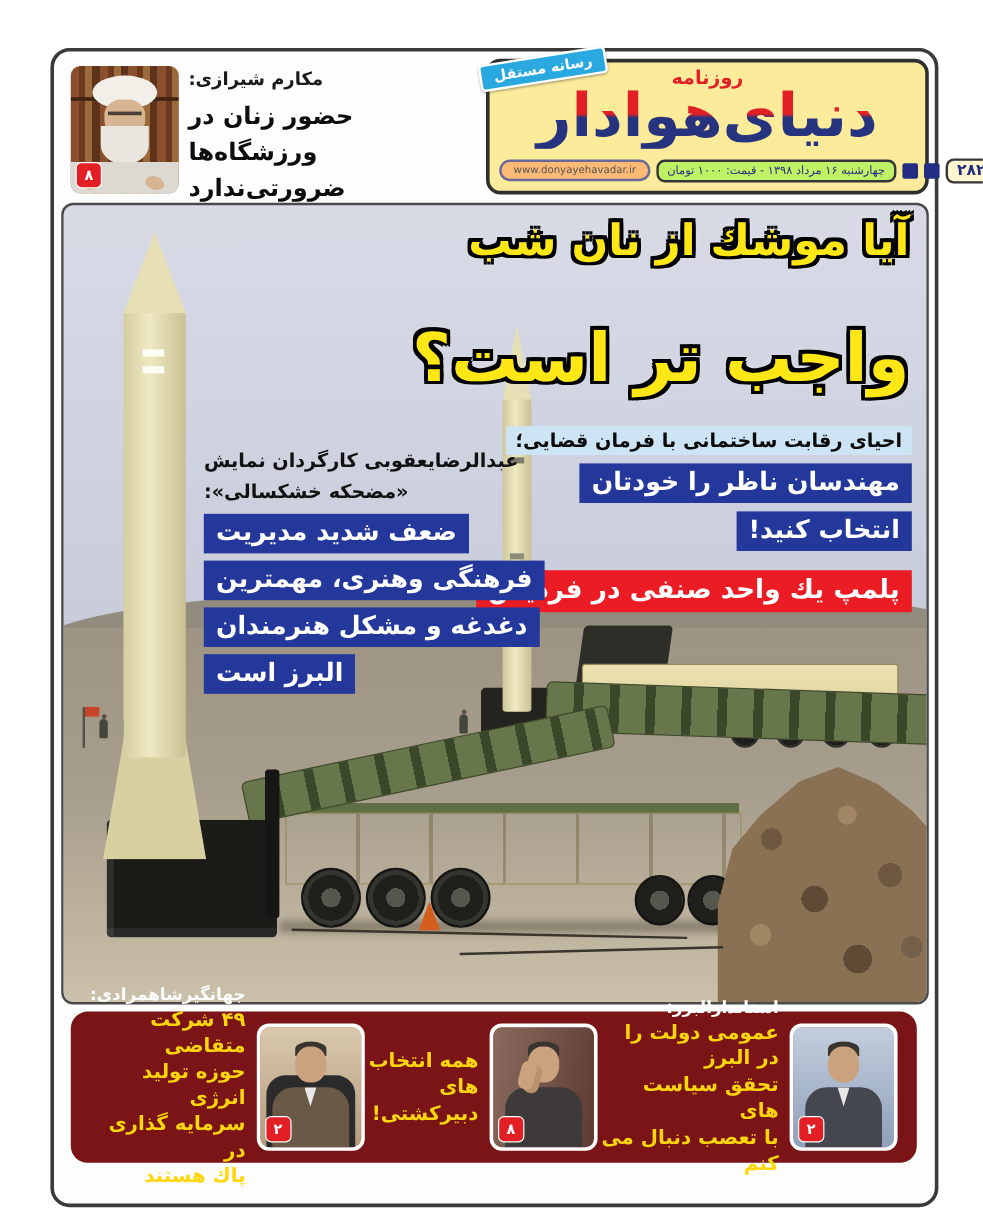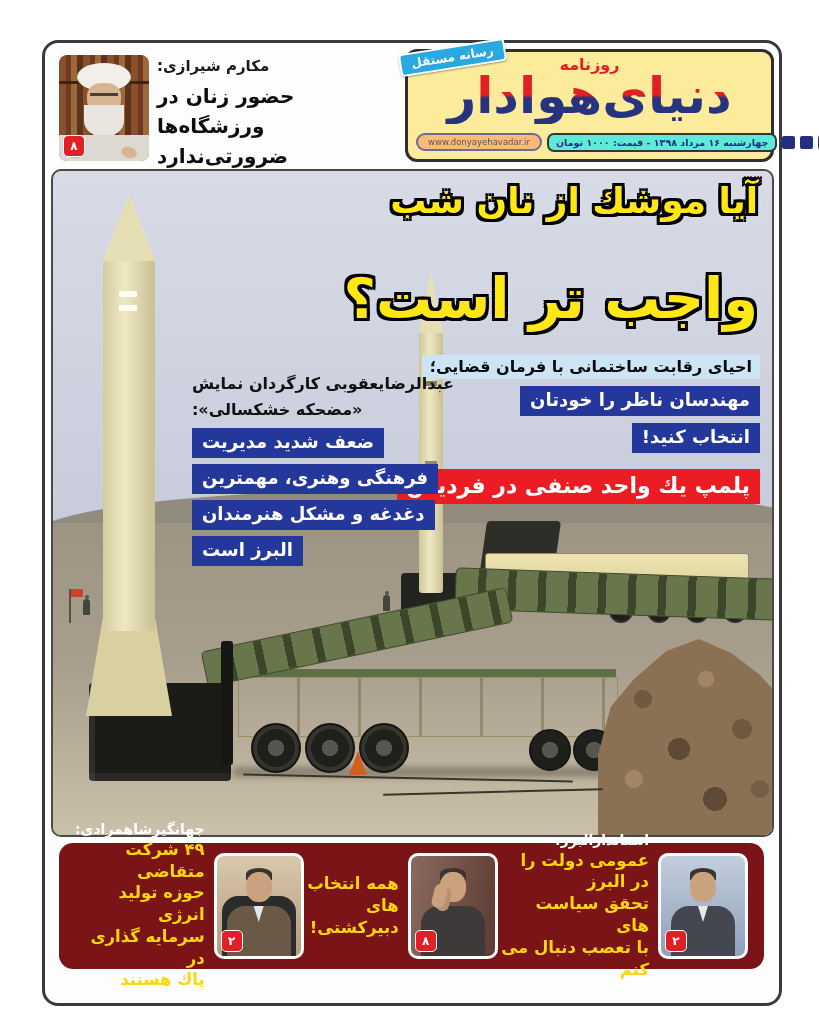--- a/index.html
+++ b/index.html
@@ -54,22 +54,22 @@
   }
   .mh-bottom{
     position:absolute;bottom:6px;left:8px;right:8px;height:22px;
     display:flex;align-items:center;gap:5px;direction:ltr;
   }
   .mh-site{
     border:2px solid #6a6a9a;border-radius:12px;background:#fdba74;
     font-size:8.5px;color:#555;padding:2px 10px;white-space:nowrap;direction:ltr;
   }
   .mh-date{
-    border:2px solid #34343a;border-radius:7px;background:#5eead4;
-    font-size:9.5px;font-weight:bold;color:#232e82;padding:2px 7px;white-space:nowrap;
+    border:2px solid #34343a;border-radius:7px;background:#bef264;
+    font-size:9.5px;font-weight:normal;color:#232e82;padding:2px 7px;white-space:nowrap;
     flex:1;
   }
   .sq{width:13px;height:13px;background:#232e82;border-radius:2px;flex:0 0 auto;}
   .mh-issue{
     border:2px solid #34343a;border-radius:7px;background:#fdf6cf;
     font-size:13px;font-weight:bold;color:#232e82;padding:1px 8px;direction:ltr;
   }
   
   .photo{
     position:absolute;left:6px;top:126px;width:719px;height:664px;
@@ -130,21 +130,21 @@
   .flag::before{content:"";position:absolute;left:2px;top:0;width:12px;height:8px;background:#c9452a;}
   .soldier{position:absolute;width:7px;height:16px;background:#45463a;border-radius:4px 4px 1px 1px;}
   .soldier::before{content:"";position:absolute;top:-4px;left:1.5px;width:4px;height:4px;border-radius:50%;background:#5c5148;}
   
   .hl{position:absolute;margin:0;font-weight:bold;color:#ffe715;line-height:1;white-space:nowrap;letter-spacing:-1px;
     text-shadow:-3px -3px 0 #000,3px -3px 0 #000,-3px 3px 0 #000,3px 3px 0 #000,-3px 0 0 #000,3px 0 0 #000,0 -3px 0 #000,0 3px 0 #000,0 0 10px rgba(255,255,255,.4);}
   .hl1{top:12px;right:14px;font-size:36px;}
   .hl2{top:100px;right:14px;font-size:56px;}
   .rs{position:absolute;right:12px;top:177px;text-align:right;}
   .rs-kicker{display:inline-block;background:#cde4f4;color:#0a0a0a;font-size:16px;font-weight:bold;padding:2px 8px 3px;}
-  .hl-blue{display:inline-block;background:#24379b;color:#fff;font-size:18px;font-weight:bold;padding:3px 10px 6px;letter-spacing:-.5px;}
+  .hl-blue{display:inline-block;background:#24379b;color:#fff;font-size:21px;font-weight:bold;padding:3px 10px 6px;letter-spacing:-.5px;}
   .hl-red{display:inline-block;background:#ec1c24;color:#fff;font-size:22px;font-weight:bold;padding:4px 10px 6px;letter-spacing:-.5px;}
   .rs .row{margin-top:7px;}
   .rs .row.red-row{margin-top:16px;}
   .ls{position:absolute;right:318px;top:200px;text-align:left;}
   .ls-kicker{font-size:16px;font-weight:bold;color:#111;line-height:1.6;}
   .ls-kicker.k2{margin-right:34px;}
   .ls .row{margin-top:6px;}
   
   .strip{
     position:absolute;left:14px;top:800px;width:705px;height:126px;

